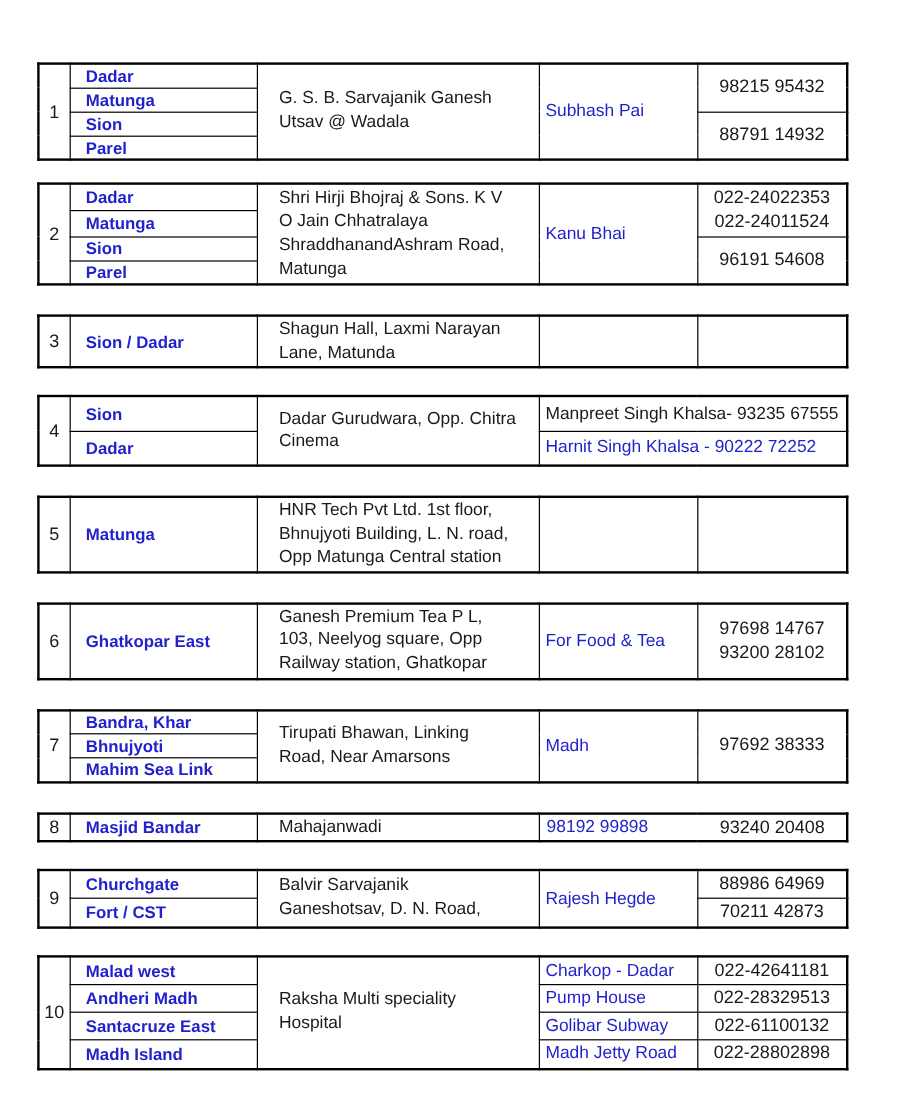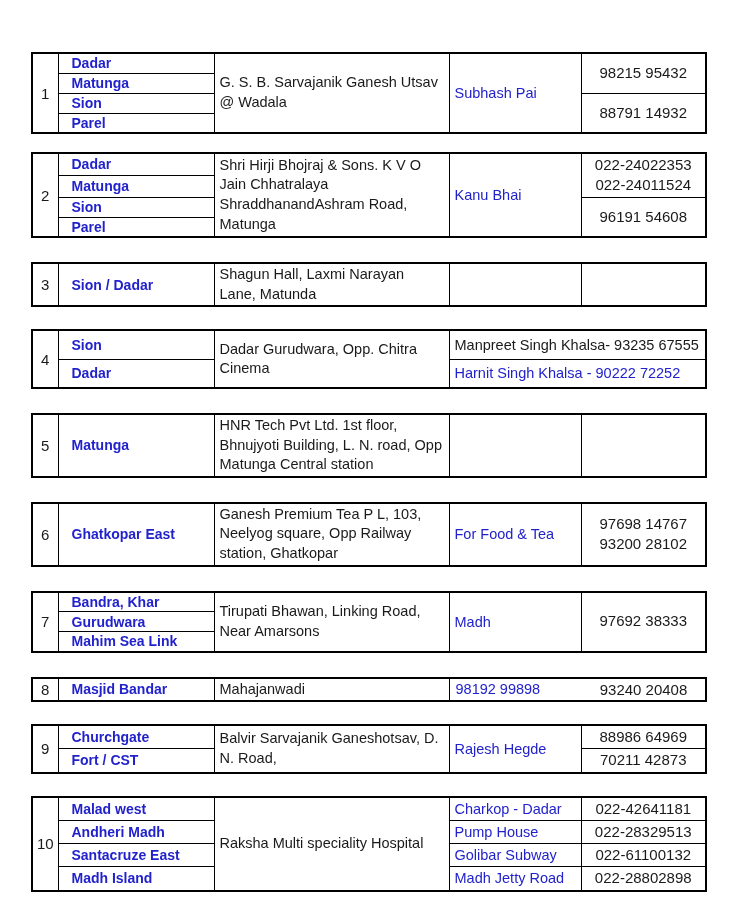--- a/index.html
+++ b/index.html
@@ -39,21 +39,21 @@
   .g7 tr{height:20px}
   .g8 tr{height:22px}
   .g9 tr{height:19px}
   .g10 tr{height:20px}
   
   td.sr{text-align:center;font-size:15px;}
   td.area{
     color:var(--blue,#2222cc);font-weight:bold;
     font-size:14px;padding-left:13px;
   }
-  td.relief{font-size:14.5px;line-height:1.35;padding:1px 5px;}
+  td.relief{font-size:14.5px;line-height:1.35;padding:1px 18px;}
   td.contact{color:var(--blue,#2222cc);font-size:14.5px;padding-left:5px;}
   td.phone{font-size:15px;text-align:center;white-space:pre-line;line-height:1.35;}
   td.merged{font-size:14.5px;padding-left:5px;}
   .cblue{color:var(--blue,#2222cc);}
   .cblack{color:var(--ink,#1a1a1a);}
   .split-inner{display:flex;align-items:center;}
   .split-inner .lead{flex:1;padding-left:5px;font-size:14.5px;}
   .split-inner .tail{width:121px;text-align:center;font-size:15px;}
 </style>
 </head>
@@ -211,21 +211,21 @@
       </colgroup>
     <tbody>
         <tr>
       <td class="sr" rowspan="3">7</td>
       <td class="area">Bandra, Khar</td>
       <td class="relief" rowspan="3">Tirupati Bhawan, Linking Road, Near Amarsons</td>
       <td class="contact" rowspan="3">Madh</td>
       <td class="phone" rowspan="3">97692 38333</td>
     </tr>
     <tr>
-          <td class="area">Gurudwara</td>
+          <td class="area">Bhnujyoti</td>
         </tr>
     <tr>
           <td class="area">Mahim Sea Link</td>
         </tr>
   </tbody>
     </table>
 
   <table class="grid g8">
     <colgroup>
         <col style="width:26px">

